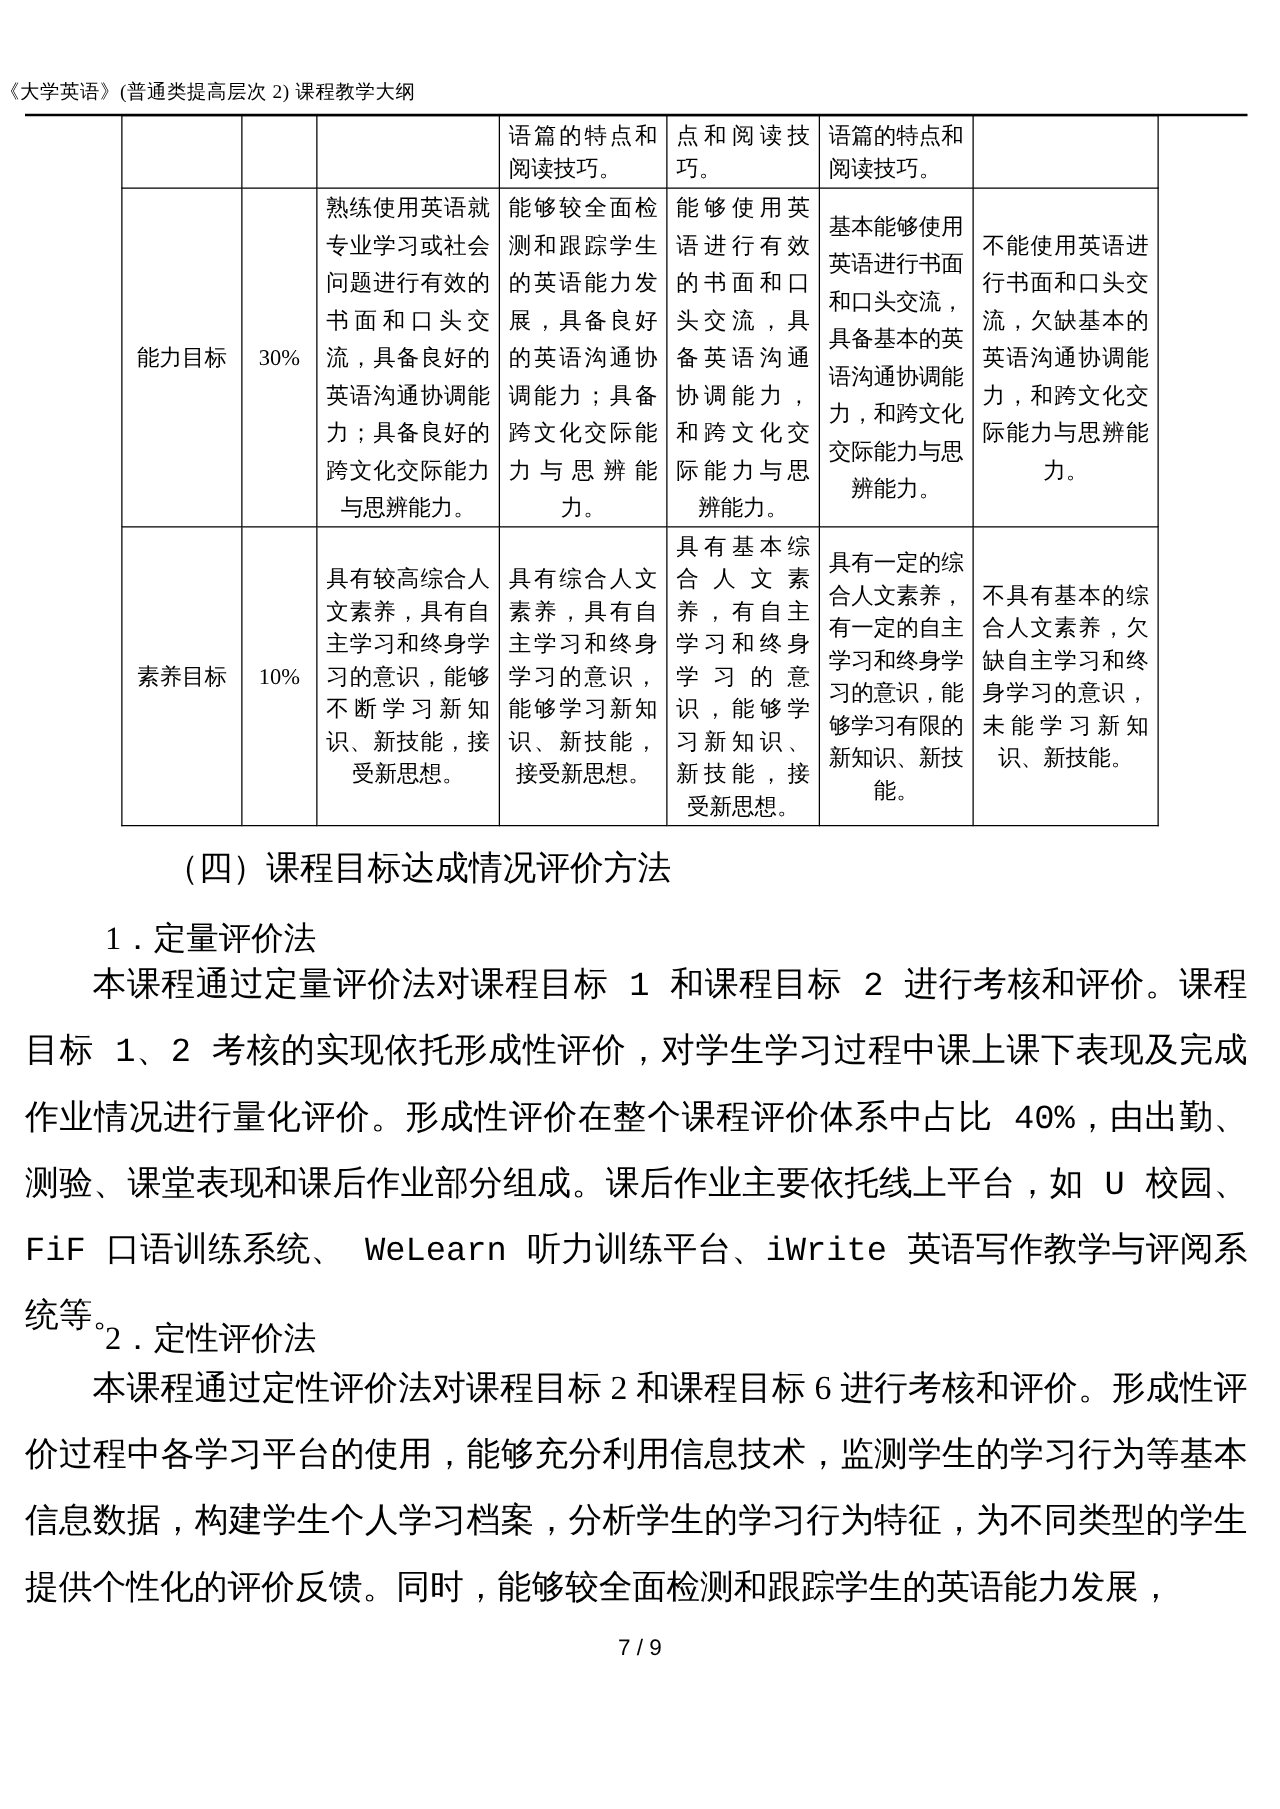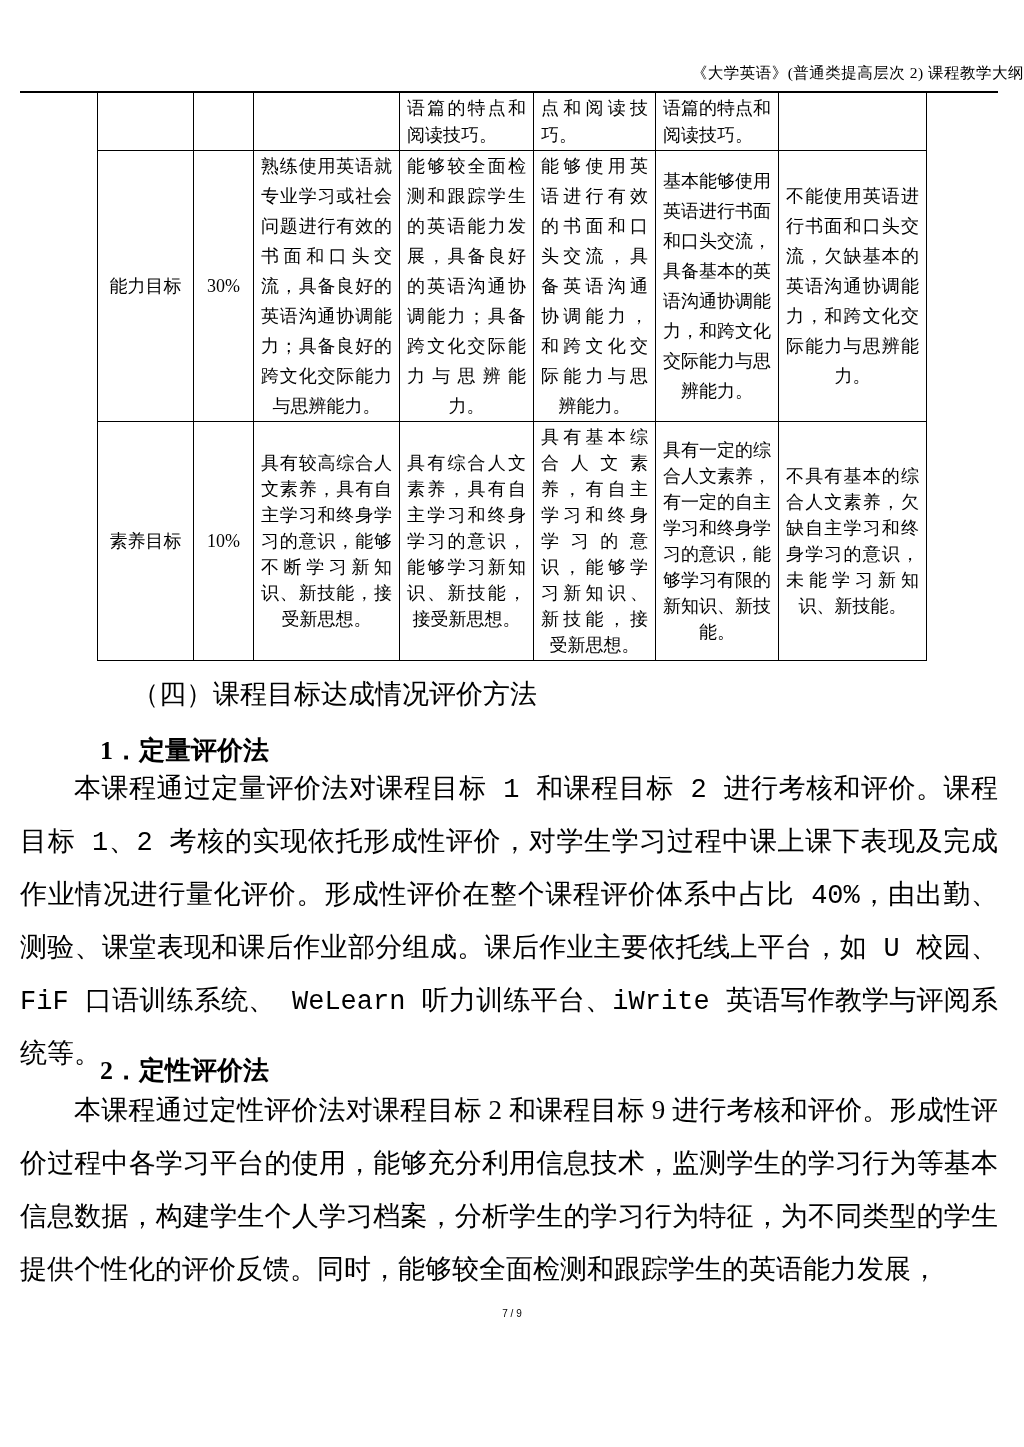--- a/index.html
+++ b/index.html
@@ -11,21 +11,21 @@
     margin: 0 auto;
     background: #ffffff;
     font-family: "Liberation Serif", "DejaVu Serif", serif;
     color: #000;
     overflow: hidden;
   }
   .header-title {
     position: absolute;
     top: 63px; left: 0;
     width: 100%;
-    text-align: right;
+    text-align: left;
     font-size: 15.5px;
     letter-spacing: 0.5px;
   }
   .header-rule {
     position: absolute;
     top: 91px; left: 20px;
     width: 978px; height: 2px;
     background: #000;
   }
   table.grid {
@@ -58,44 +58,44 @@
     white-space: nowrap;
   }
   .sec-heading {
     position: absolute;
     left: 84px; top: 676px;
     font-size: 27px;
     margin-left: 48px;
   }
   .sub-heading {
     position: absolute;
-    left: 100px;
+    left: 84px;
     font-size: 26px;
-    font-weight: bold;
+    font-weight: normal;
   }
   .sub1 { top: 733px; }
   .sub2 { top: 1053px; }
   .para {
     position: absolute;
     left: 20px;
     width: 978px;
     font-size: 27px;
     line-height: 53px;
     text-align: justify;
     text-justify: inter-character;
     text-indent: 54px;
   }
   .para1 { top: 764px; font-family: Liberation Mono, monospace; }
   .para2 { top: 1084px; }
   .footer-page {
     position: absolute;
     top: 1308px; left: 0;
     width: 100%;
     text-align: center;
-    font-size: 10px;
+    font-size: 18px;
     font-family: "Liberation Sans", "DejaVu Sans", sans-serif;
   }
 </style>
 </head>
 <body>
 
 <div class="page">
 
   <div class="header-title">《大学英语》(普通类提高层次 2) 课程教学大纲</div>
   <div class="header-rule"></div>
@@ -140,17 +140,17 @@
       </tr>
     </tbody>
   </table>
 
   <div class="sec-heading">（四）课程目标达成情况评价方法</div>
 
   <div class="sub-heading sub1">1．定量评价法</div>
   <div class="para para1">本课程通过定量评价法对课程目标 1 和课程目标 2 进行考核和评价。课程目标 1、2 考核的实现依托形成性评价，对学生学习过程中课上课下表现及完成作业情况进行量化评价。形成性评价在整个课程评价体系中占比 40%，由出勤、测验、课堂表现和课后作业部分组成。课后作业主要依托线上平台，如 U 校园、FiF 口语训练系统、 WeLearn 听力训练平台、iWrite 英语写作教学与评阅系统等。</div>
 
   <div class="sub-heading sub2">2．定性评价法</div>
-  <div class="para para2">本课程通过定性评价法对课程目标 2 和课程目标 9 进行考核和评价。形成性评价过程中各学习平台的使用，能够充分利用信息技术，监测学生的学习行为等基本信息数据，构建学生个人学习档案，分析学生的学习行为特征，为不同类型的学生提供个性化的评价反馈。同时，能够较全面检测和跟踪学生的英语能力发展，</div>
+  <div class="para para2">本课程通过定性评价法对课程目标 2 和课程目标 6 进行考核和评价。形成性评价过程中各学习平台的使用，能够充分利用信息技术，监测学生的学习行为等基本信息数据，构建学生个人学习档案，分析学生的学习行为特征，为不同类型的学生提供个性化的评价反馈。同时，能够较全面检测和跟踪学生的英语能力发展，</div>
 
   <div class="footer-page">7 / 9</div>
 
 </div>
 
 </body></html>

